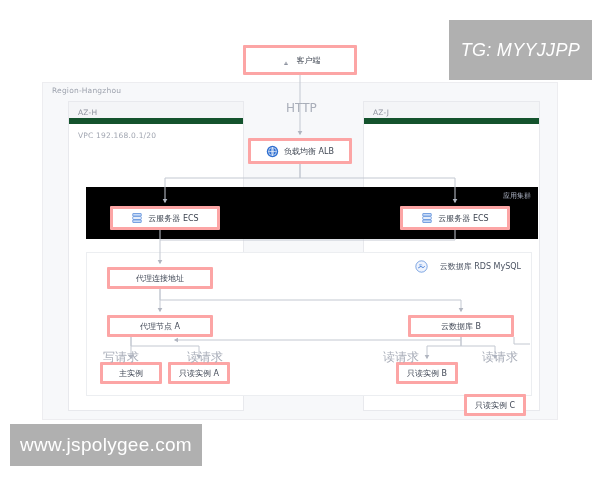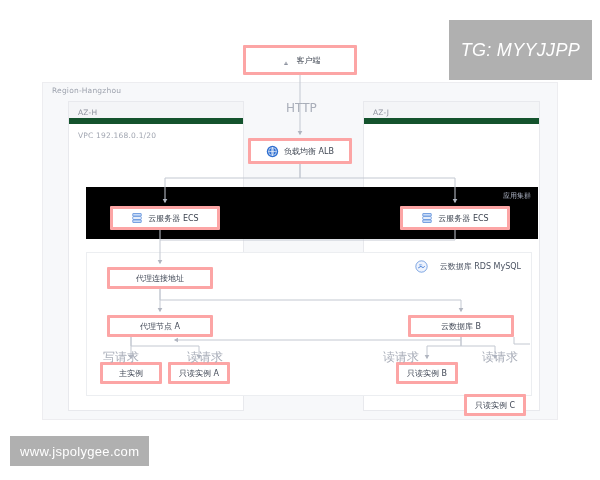--- a/index.html
+++ b/index.html
@@ -39,23 +39,23 @@
     right: 8px;
     top: 20px;
     height: 28px;
     padding: 16px 12px;
     font-size: 18px;
     font-style: italic;
   }
   #wm-site {
     left: 10px;
     bottom: 14px;
-    height: 30px;
+    height: 42px;
     padding: 0 10px;
-    font-size: 13px;
+    font-size: 19px;
   }
 
   
   .region-box {
     position: absolute;
     left: 42px;
     top: 82px;
     width: 516px;
     height: 338px;
     background: #f7f8fa;

